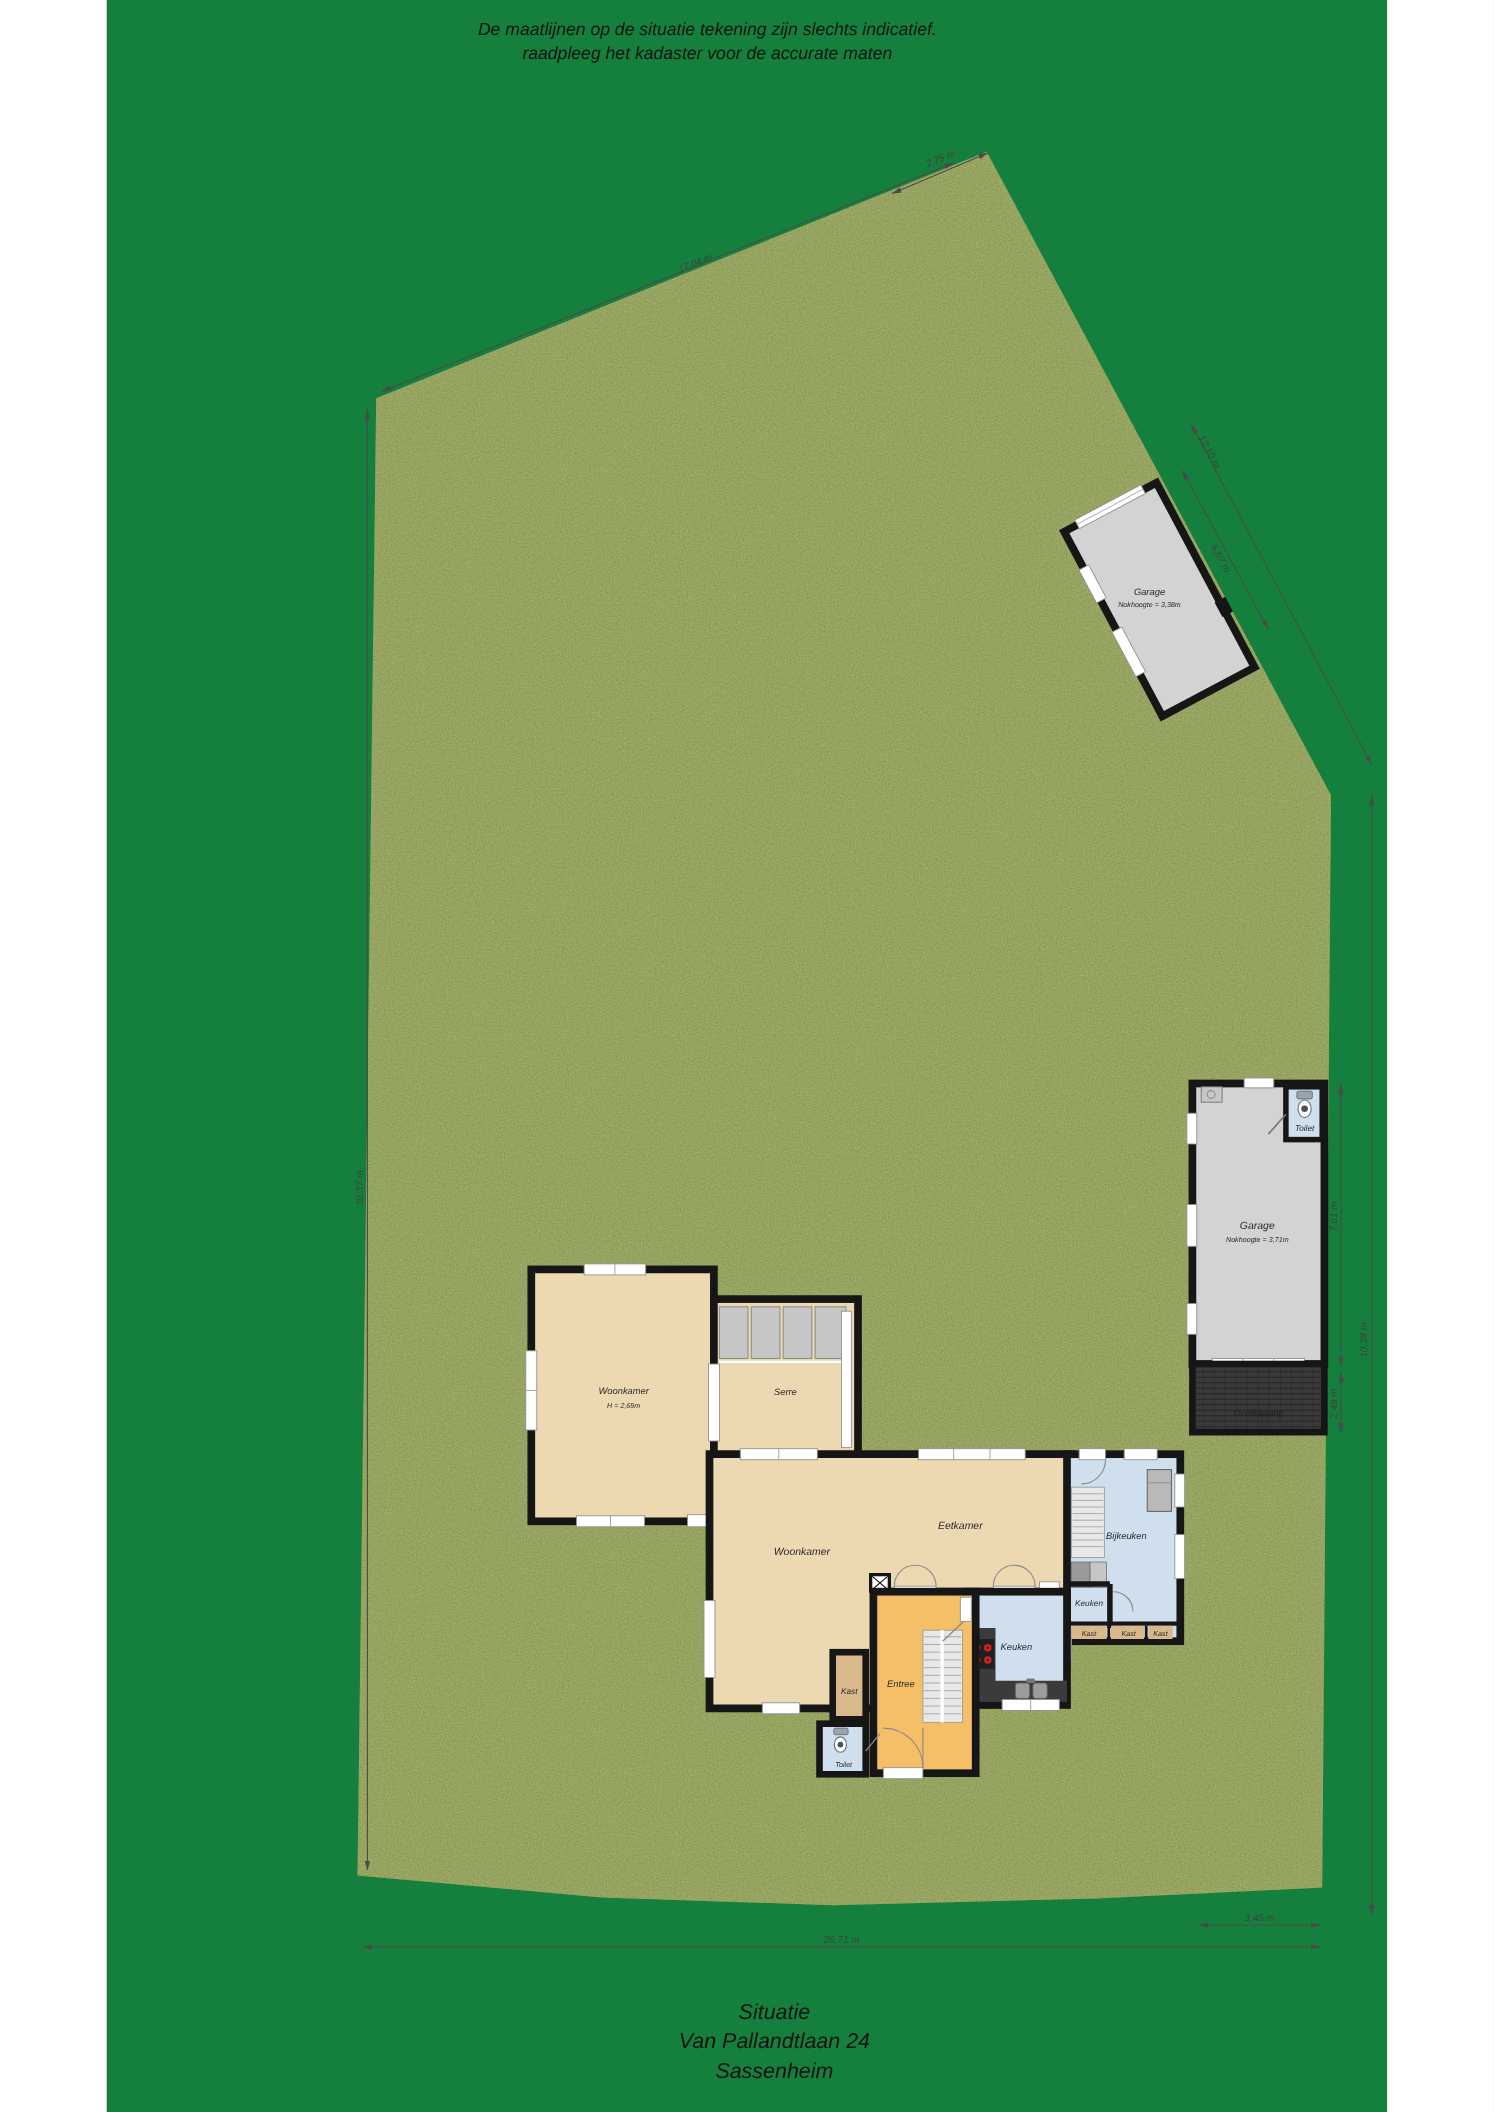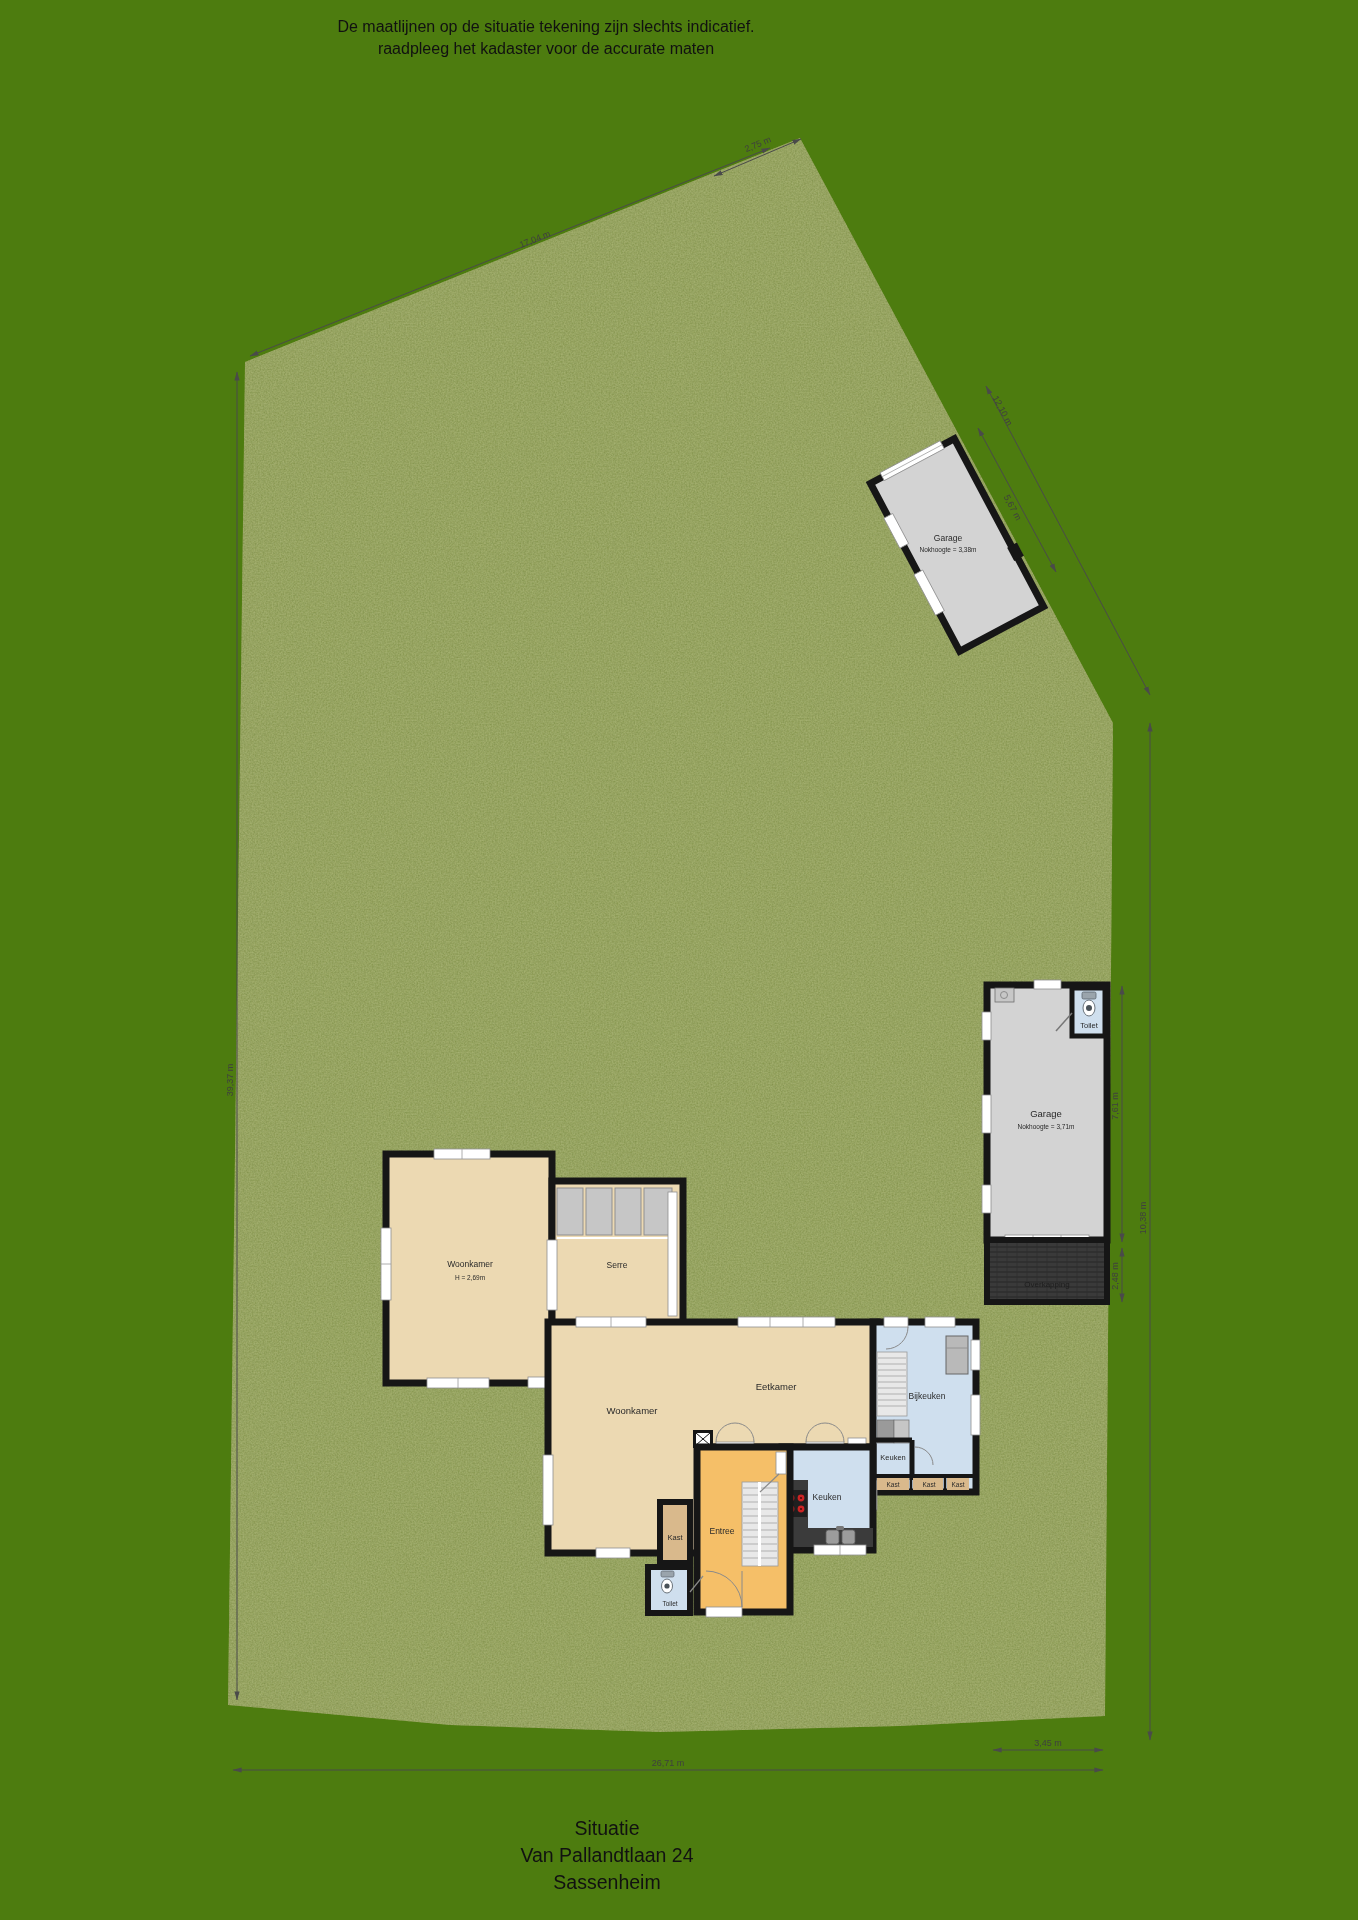--- a/index.html
+++ b/index.html
@@ -1,17 +1,17 @@
 <!DOCTYPE html>
 <html><head>
 <meta charset="utf-8">
 <style>
   html,body{margin:0;padding:0;background:#ffffff;}
-  .canvas{position:relative;width:1358px;height:1920px;margin:0 auto;background:#4d7c0f;
-          font-family:"Liberation Sans", sans-serif;}
+  .canvas{position:relative;width:1164px;height:1920px;margin:0 auto;background:#15803d;
+          font-family:"Liberation Sans", sans-serif;font-style:italic;}
   svg{display:block}
   text{font-family:"Liberation Sans", sans-serif; fill:#1d1d1d;}
   .dim{fill:#3f3f3f;font-size:9px;}
   .room-label{font-size:9.5px;fill:#2a2a2a;}
   .room-small{font-size:7.5px;fill:#2a2a2a;}
   .room-tiny{font-size:6.5px;fill:#2a2a2a;}
   .hdr{font-size:16px;fill:#111;}
   .ftr{font-size:19.5px;fill:#111;}
   .wht{fill:#ffffff;stroke:#8f8f8f;stroke-width:0.8;}
 </style>

